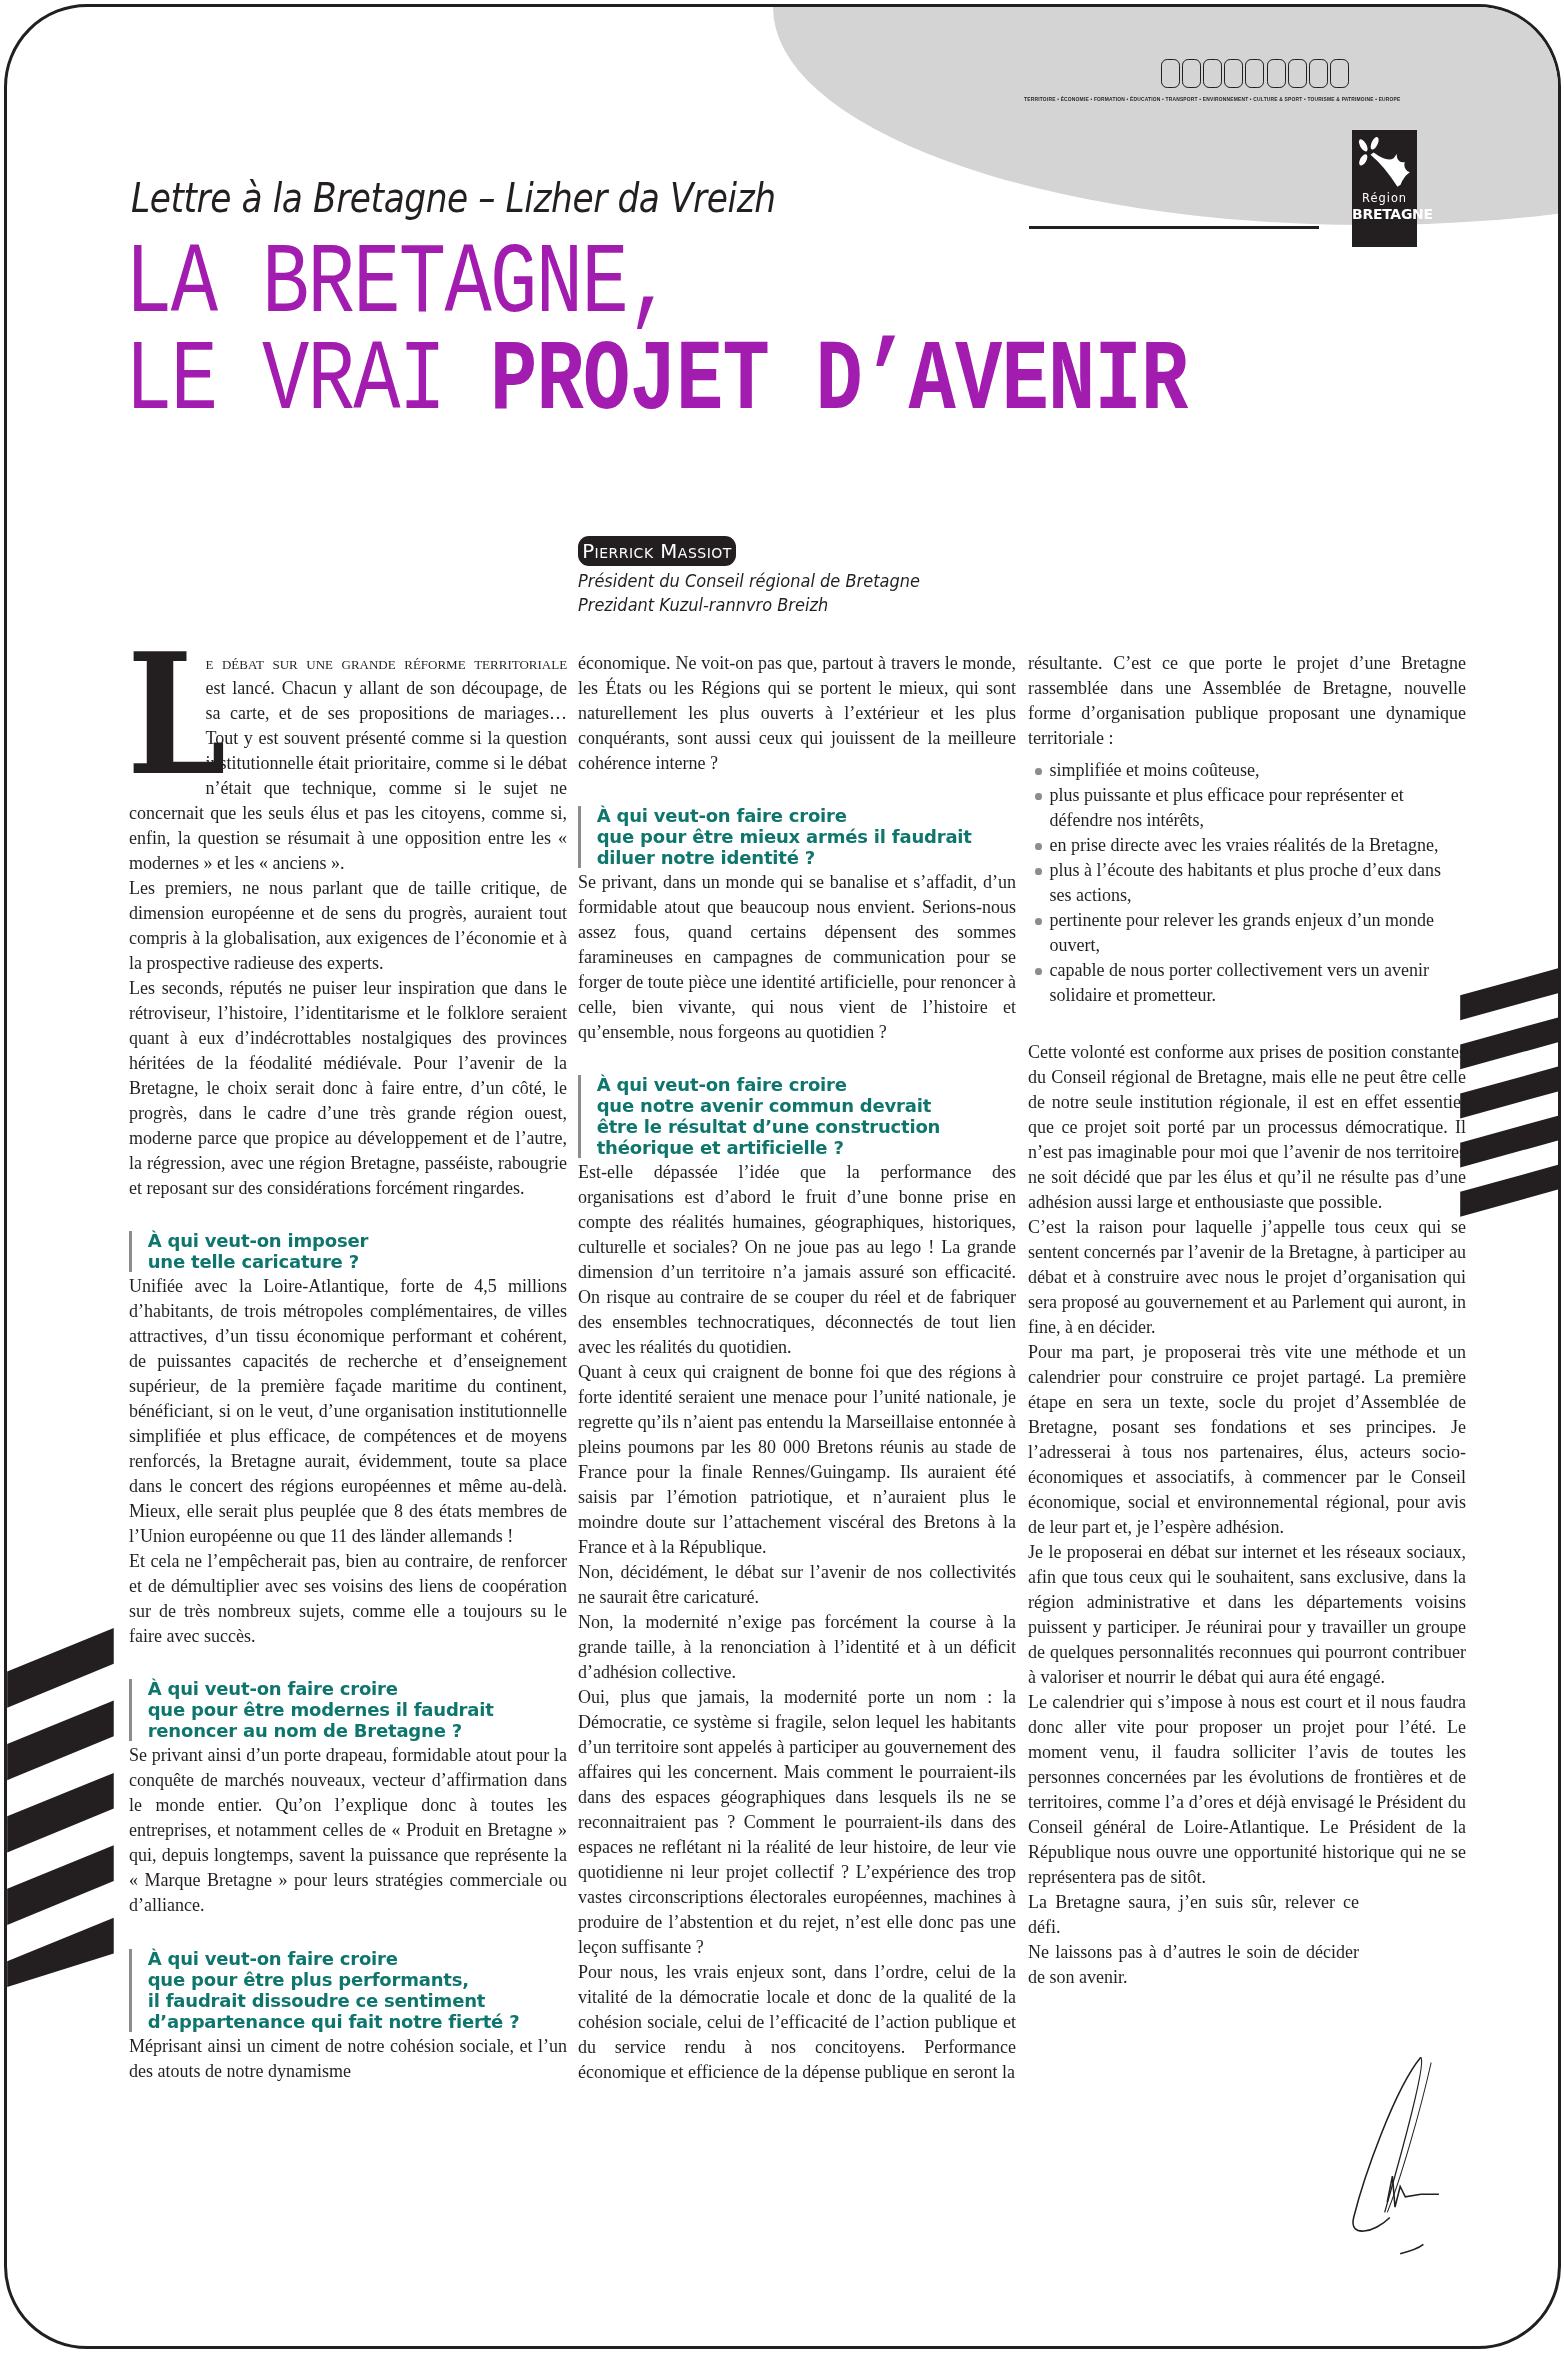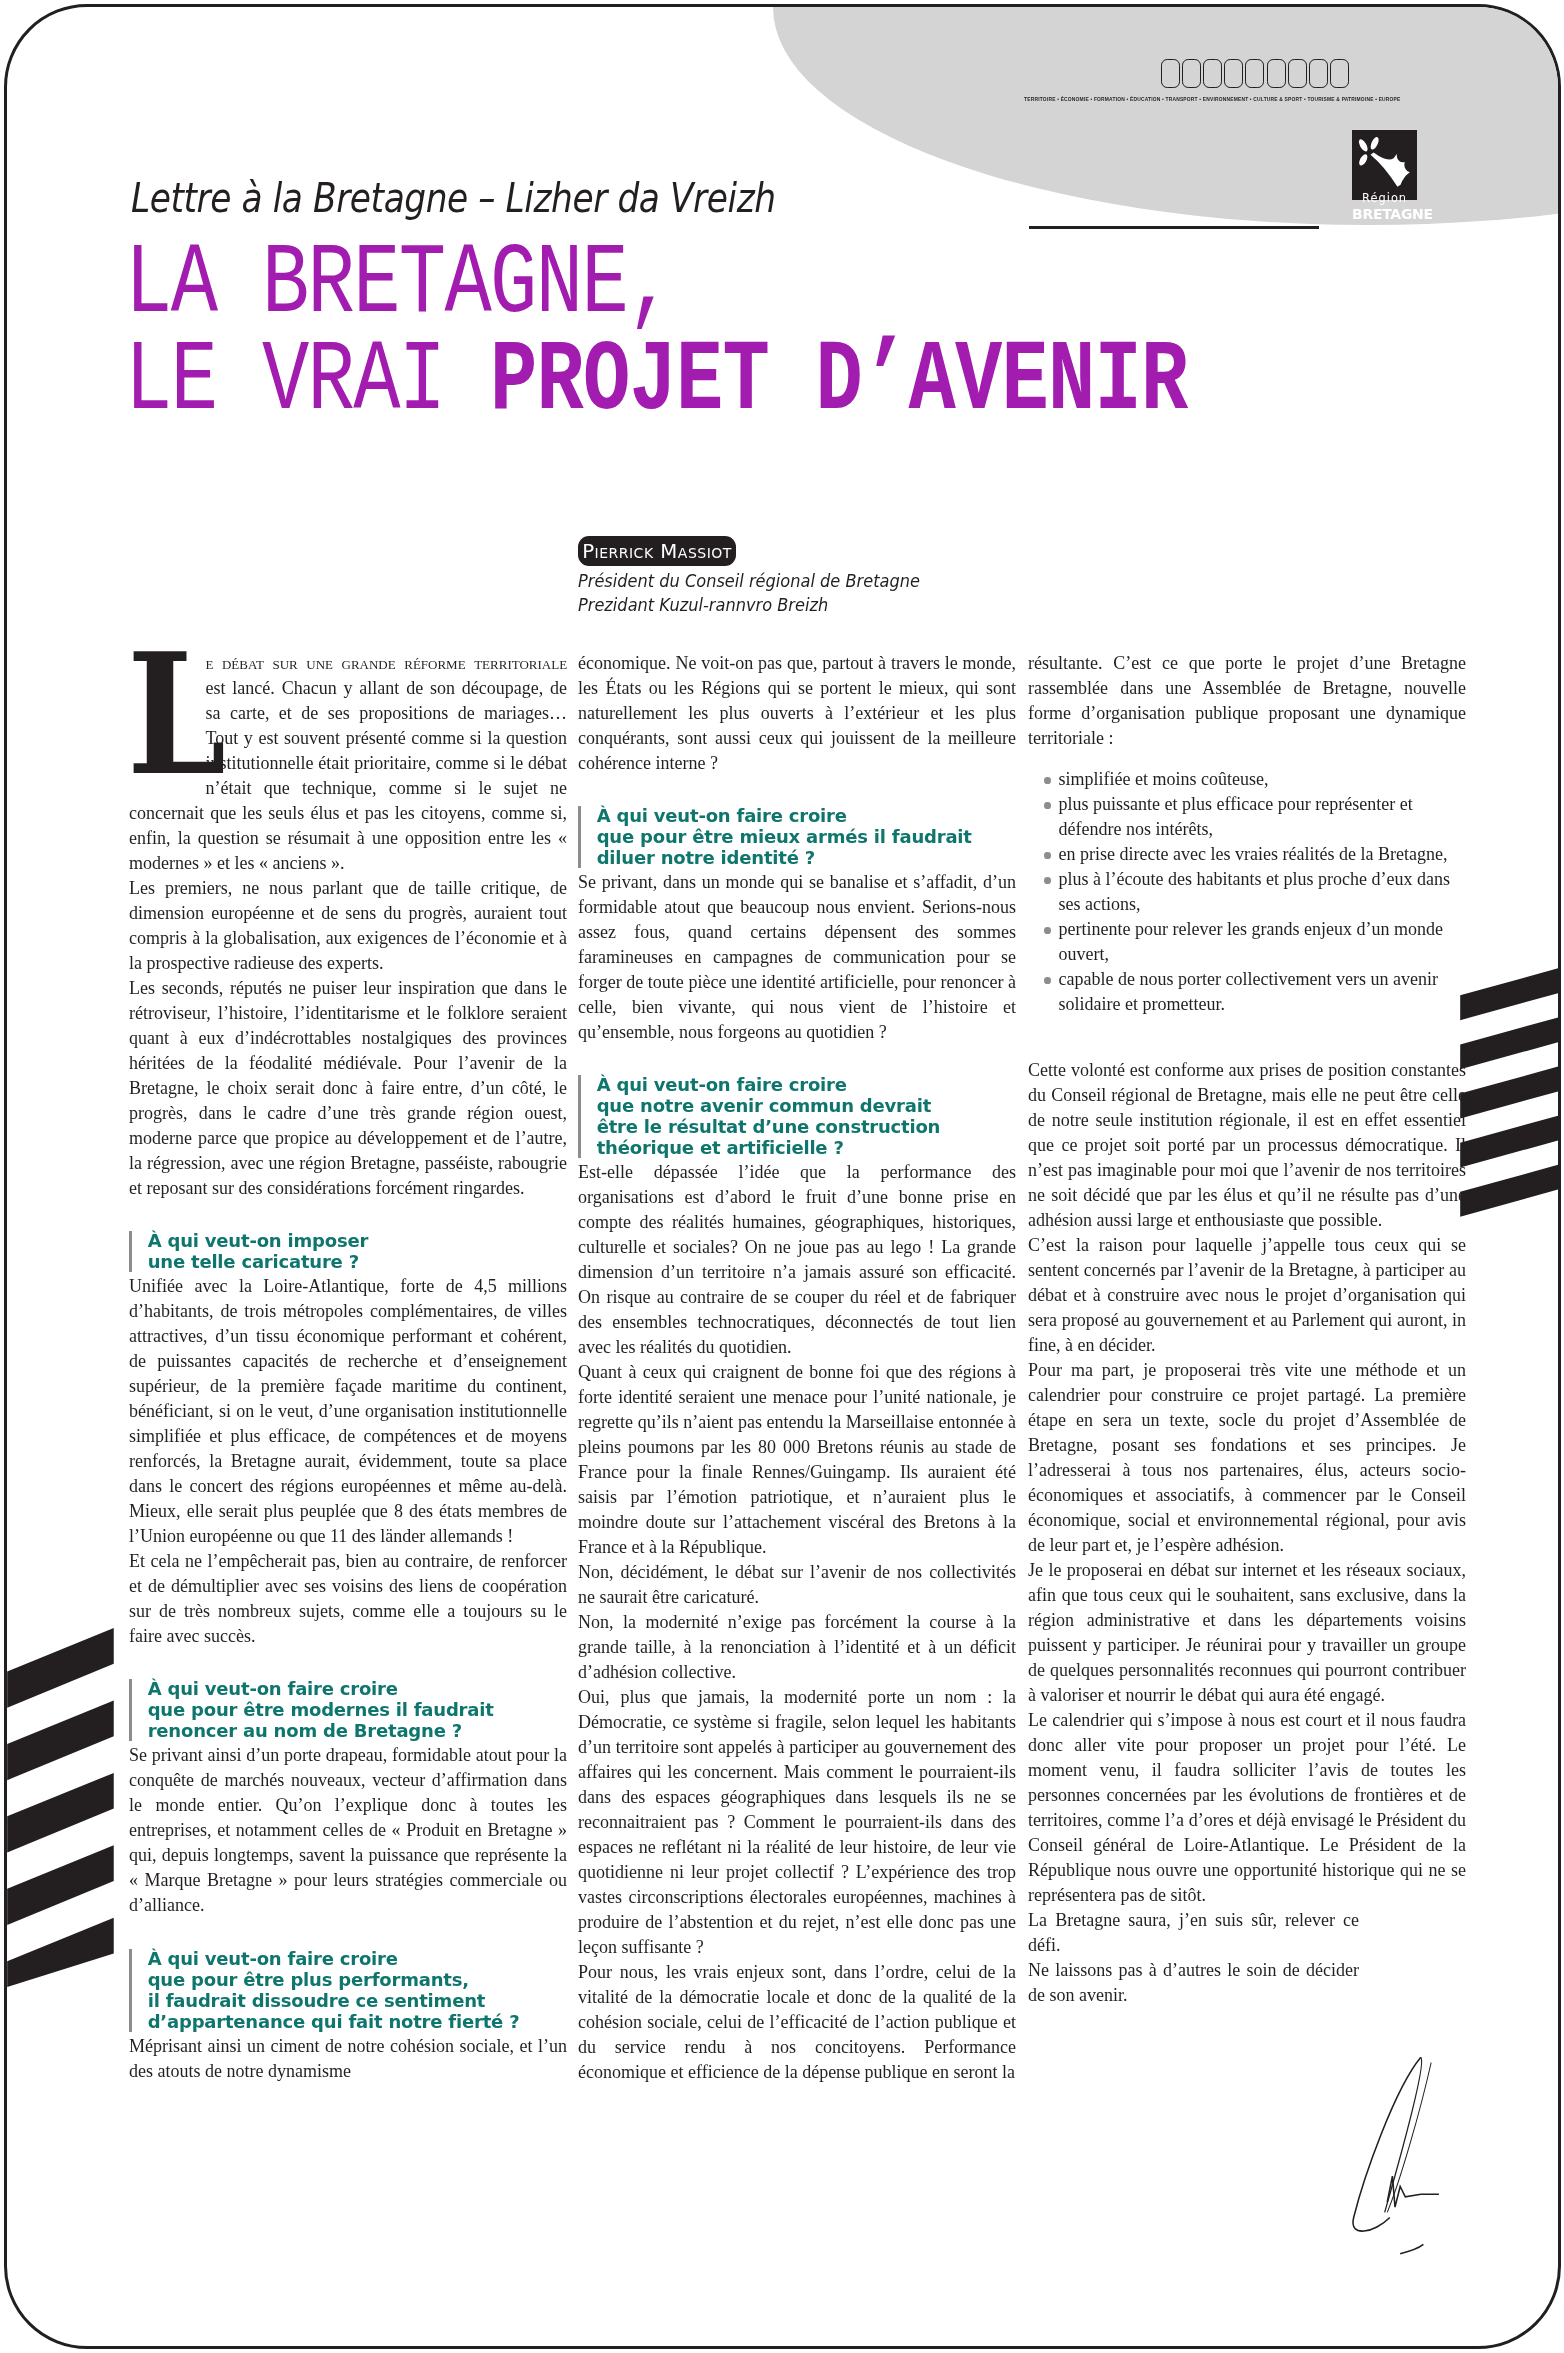--- a/index.html
+++ b/index.html
@@ -16,21 +16,21 @@
   }
 
   .topic-boxes { position: absolute; left: 1154px; top: 52px; display: flex; gap: 2.1px; }
   .topic-box { width: 19px; height: 29px; border: 1px solid #231f20; border-radius: 6.2px; background: transparent; }
   .topics-line {
     position: absolute; left: 1017px; top: 90px; width: 424px; white-space: nowrap;
     font-family: "Liberation Sans", sans-serif; font-weight: bold; font-size: 4.9px; letter-spacing: 0.2px; color: #231f20;
   }
 
   .logo {
-    position: absolute; left: 1345px; top: 123px; width: 65px; height: 70px; background: #231f20;
+    position: absolute; left: 1345px; top: 123px; width: 65px; height: 117px; background: #231f20;
     color: #fff; text-align: center;
   }
   .logo svg { position: absolute; left: 4.1px; top: 5.2px; }
   .logo-region { position: absolute; left: 0; width: 100%; top: 61px; font-family: "DejaVu Sans", sans-serif; font-size: 11.4px; letter-spacing: 1px; }
   .logo-bretagne { position: absolute; left: 0; width: 100%; top: 76px; font-family: "DejaVu Sans", sans-serif; font-weight: bold; font-size: 14px; letter-spacing: -0.3px; }
 
   .series-title {
     position: absolute; left: 124px; top: 168px; font-family: "DejaVu Sans", sans-serif; font-style: italic; font-weight: 300;
     font-size: 40px; color: #231f20; letter-spacing: -0.5px; transform: scaleX(0.86); transform-origin: left top; white-space: nowrap;
   }
@@ -62,21 +62,21 @@
   }
   .lead-caps { font-variant: small-caps; }
 
   .subhead {
     position: relative; font-family: "DejaVu Sans", sans-serif; font-weight: bold; font-size: 18px; line-height: 21px;
     padding-left: 18.6px; margin: 4.1px 0 2.1px 0; text-align: left; color: #0f766e; letter-spacing: -0.2px;
   }
   .subhead::before { content: ""; position: absolute; left: 0; top: 1px; bottom: 0; width: 3.1px; background: #8d8d8d; }
   .subhead span { display: block; }
 
-  .bullets { list-style: none; margin: 16px; padding: 0; text-align: left; }
+  .bullets { list-style: none; margin: 7px; padding: 0; text-align: left; }
   .bullets li { position: relative; padding-left: 14.5px; }
   .bullets li .dot { position: absolute; left: 0; top: 10.4px; width: 6.7px; height: 6.7px; border-radius: 50%; background: #8d8d8d; }
 
   .bold { font-weight: normal; }
   .closing { width: 331px; }
 
   .stripes { position: absolute; }
   .signature { position: absolute; left: 1336px; top: 2040px; }
 </style>
 </head>

